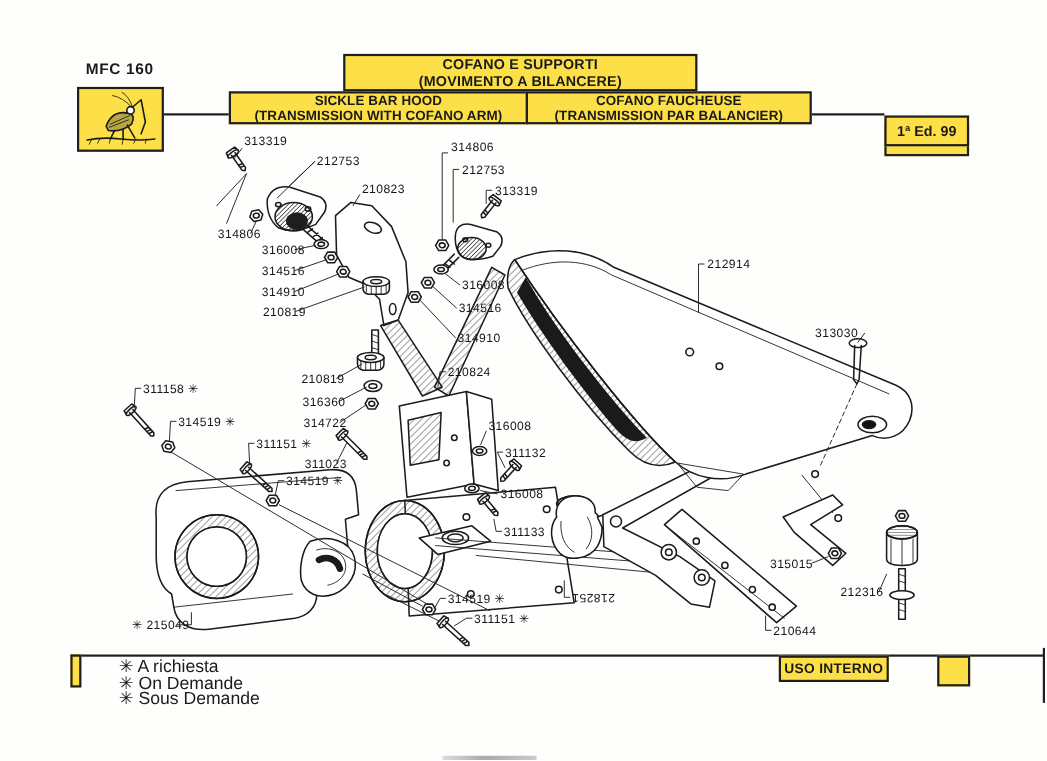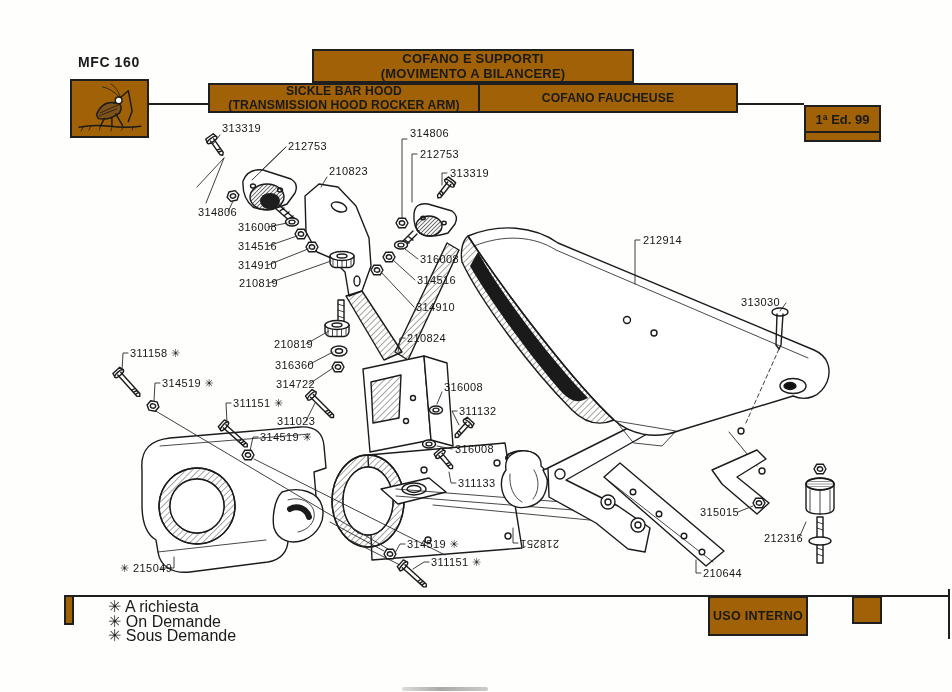--- a/index.html
+++ b/index.html
@@ -1,19 +1,19 @@
 <!DOCTYPE html>
 <html><head>
 <meta charset="utf-8">
 <style>
   html,body{margin:0;padding:0;background:#d9d9d9;}
   .page{position:relative;width:952px;height:692px;background:#fefefdff;overflow:hidden;
         font-family:"Liberation Sans",sans-serif;color:#1a1a1a;}
   .abs{position:absolute;}
-  .box{position:absolute;border:2px solid #1f1f1f;background:#a16207;box-sizing:border-box;
+  .box{position:absolute;border:2px solid #1f1f1f;background:#fde047;box-sizing:border-box;
        display:flex;flex-direction:column;align-items:center;justify-content:center;text-align:center;}
   .t-main{font-weight:bold;font-size:13px;line-height:15px;letter-spacing:.2px;}
   .t-sub{font-weight:bold;font-size:12.2px;line-height:14px;letter-spacing:.1px;}
   .t-tav{font-weight:bold;font-size:13px;}
   .model{position:absolute;left:78px;top:54px;font-weight:bold;font-size:14px;letter-spacing:.6px;}
   .hline{position:absolute;height:2px;background:#1f1f1f;}
   .vline{position:absolute;width:2px;background:#1f1f1f;}
   .legend{position:absolute;left:108px;top:600px;font-size:16px;line-height:14.5px;}
   .uso{font-weight:bold;font-size:12.5px;letter-spacing:.3px;}
   .smudge{position:absolute;left:402px;top:687px;width:86px;height:4px;opacity:.5;border-radius:2px;
@@ -48,24 +48,25 @@
 
   <div class="hline" style="left:149px;top:103px;width:59px;"></div>
   <div class="hline" style="left:738px;top:103px;width:66px;"></div>
 
   <div class="box" style="left:312px;top:49px;width:322px;height:34px;">
     <div class="t-main">COFANO E SUPPORTI</div>
     <div class="t-main">(MOVIMENTO A BILANCERE)</div>
   </div>
   <div class="box" style="left:208px;top:83px;width:272px;height:30px;align-items:center;">
     <div class="t-sub">SICKLE BAR HOOD</div>
-    <div class="t-sub">(TRANSMISSION HOOD ROCKER ARM)</div>
+    <div class="t-sub">(TRANSMISSION WITH COFANO ARM)</div>
   </div>
   <div class="box" style="left:478px;top:83px;width:260px;height:30px;">
     <div class="t-sub">COFANO FAUCHEUSE</div>
+    <div class="t-sub">(TRANSMISSION PAR BALANCIER)</div>
   </div>
 
   <div class="box" style="left:804px;top:76px;width:77px;height:29px;margin-top:37px;">
     <div class="t-tav">TAV. 11</div>
   </div>
   <div class="box" style="left:804px;top:105px;width:77px;height:28px;">
     <div class="t-tav">1ª Ed. 99</div>
   </div>
 
   <svg class="abs" style="left:0;top:0;" width="952" height="692" viewBox="0 0 952 692">
@@ -349,19 +350,19 @@
   <div class="hline" style="left:64px;top:595px;width:886px;"></div>
   <div class="vline" style="left:948px;top:589px;height:50px;"></div>
   <div class="box" style="left:64px;top:595px;width:10px;height:30px;border-width:2px;"></div>
 
   <div class="legend">
     <div>✳ A richiesta</div>
     <div>✳ On Demande</div>
     <div>✳ Sous Demande</div>
   </div>
 
-  <div class="box" style="left:708px;top:596px;width:100px;height:40px;">
+  <div class="box" style="left:708px;top:596px;width:100px;height:24px;">
     <div class="uso">USO INTERNO</div>
   </div>
   <div class="box" style="left:852px;top:596px;width:30px;height:28px;"></div>
 
   <div class="smudge"></div>
 </div>
 
 </body></html>

